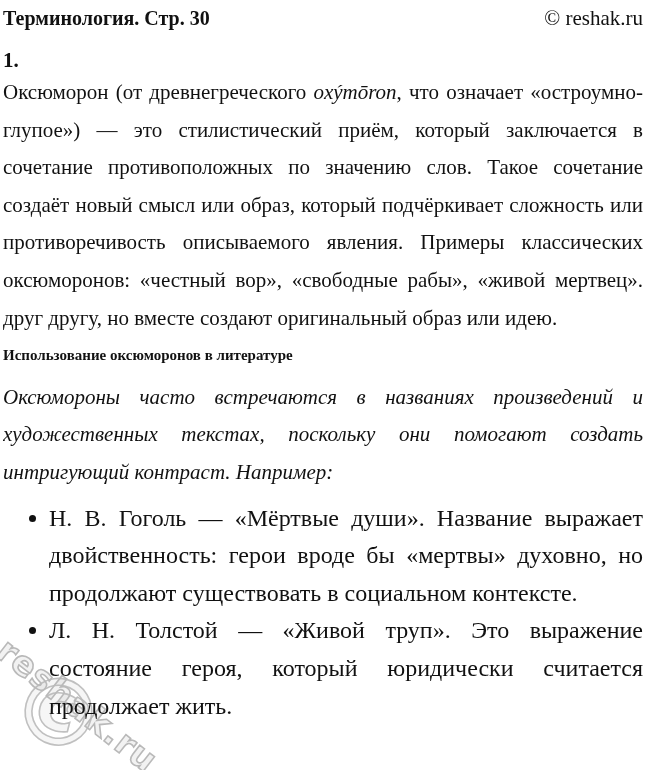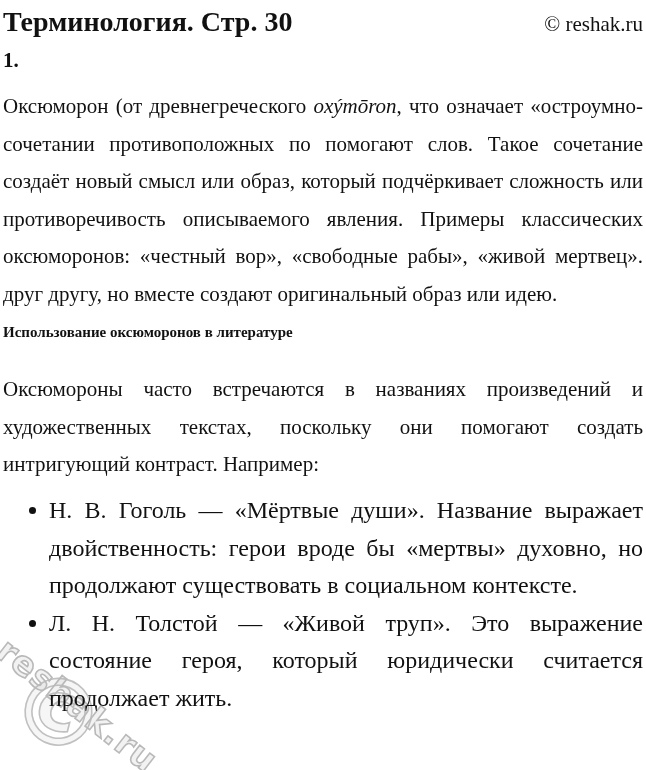--- a/index.html
+++ b/index.html
@@ -21,39 +21,39 @@
   }
   .content { position: relative; z-index: 1; }
 
   .header {
     display: flex;
     justify-content: space-between;
     align-items: baseline;
     height: 28px;
   }
   .header .title {
-    font-size: 28px;
+    font-size: 20px;
     font-weight: bold;
   }
   .header .copy {
     font-size: 21px;
     font-weight: normal;
     text-align: center;
   }
 
   .section-number {
     margin-top: 12px;
     line-height: 28px;
     font-size: 21px;
     font-weight: bold;
   }
 
   .para { font-size: 21px; line-height: 37.6px; }
-  .para-intro { margin-top: 14px; }
-  .para-usage { margin-top: 20px; }
+  .para-intro { }
+  .para-usage { margin-top: 4px; font-style: italic; }
 
   .jline {
     text-align: justify;
     text-align-last: justify;
     -moz-text-align-last: justify;
     white-space: normal;
     height: 37.6px;
     overflow: hidden;
   }
   .jline.last {
@@ -130,21 +130,22 @@
 
     <div class="header">
       <span class="title">Терминология. Стр. 30</span>
       <span class="copy">© reshak.ru</span>
     </div>
 
     <div class="section-number">1.</div>
 
     <div class="para para-intro">
       <div class="jline"><span>Оксюморон (от древнегреческого </span><span class="it">oxýmōron</span><span>, что означает «остроумно-</span></div>
-      <div class="jline">сочетании противоположных по помогают слов. Такое сочетание</div>
+      <div class="jline">глупое») — это стилистический приём, который заключается в</div>
+      <div class="jline">сочетание противоположных по значению слов. Такое сочетание</div>
       <div class="jline">создаёт новый смысл или образ, который подчёркивает сложность или</div>
       <div class="jline">противоречивость описываемого явления. Примеры классических</div>
       <div class="jline">оксюморонов: «честный вор», «свободные рабы», «живой мертвец».</div>
       <div class="jline last">друг другу, но вместе создают оригинальный образ или идею.</div>
     </div>
 
     <div class="usage-heading">Использование оксюморонов в литературе</div>
 
     <div class="para para-usage">
       <div class="jline">Оксюмороны часто встречаются в названиях произведений и</div>

